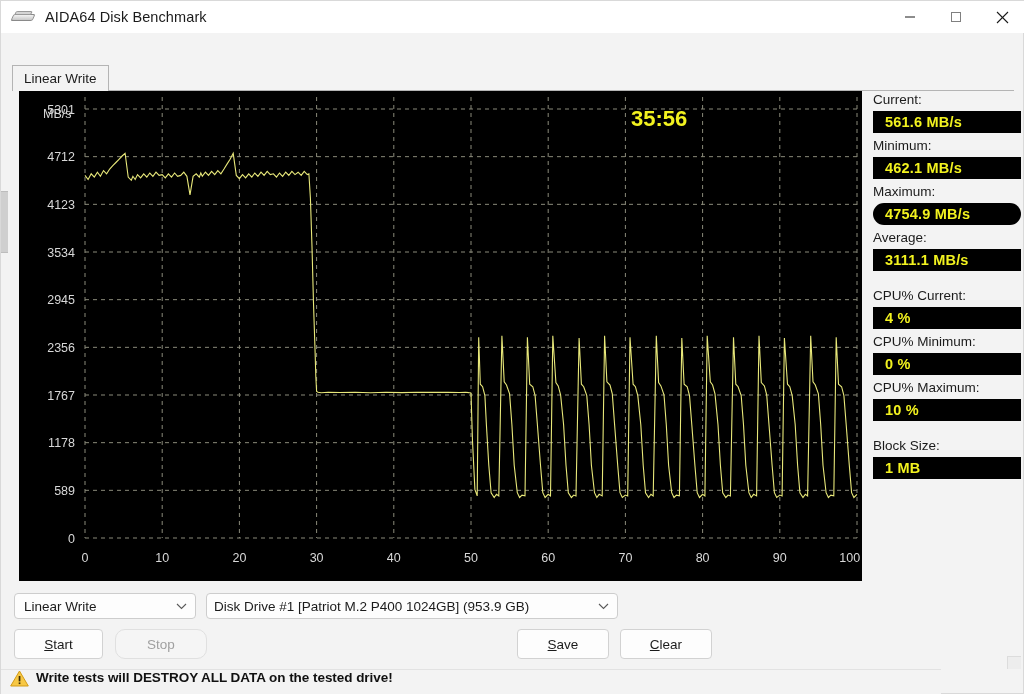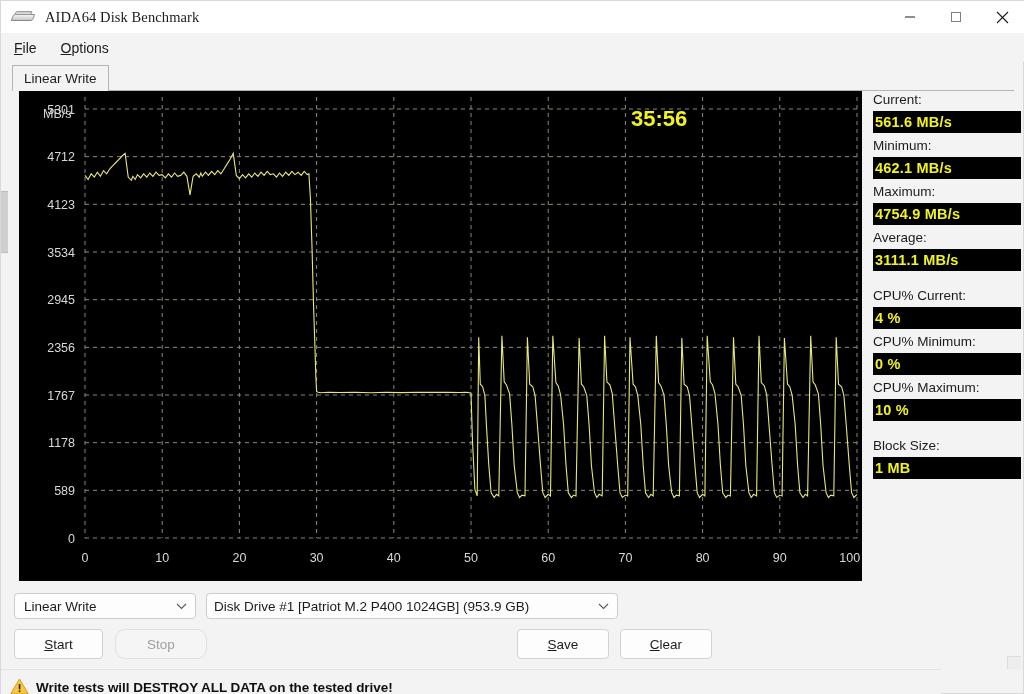--- a/index.html
+++ b/index.html
@@ -42,21 +42,20 @@
     position: absolute; left: 4px; top: 2px;
     width: 17px; height: 4px;
     background: #d5d5d5;
     border: 1px solid #9a9a9a;
     border-radius: 2px;
     transform: skewX(-24deg);
   }
   #title-text {
     font-size: 14.5px; color: #1b1b1b;
     letter-spacing: 0.1px;
-    font-family: Liberation Serif, serif;
   }
   .wincontrols {
     position: absolute; right: 0; top: 0;
     height: 32px; display: flex;
   }
   .wc {
     width: 46px; height: 32px;
     display: flex; align-items: center; justify-content: center;
     color: #1b1b1b;
   }
@@ -127,21 +126,21 @@
     font-size: 13.5px; color: #1b1b1b;
     margin-bottom: 3px; line-height: 17px;
   }
   .stat-value {
     background: #000000;
     color: #f2f21f;
     font-weight: bold;
     font-size: 14.5px;
     height: 22px;
     line-height: 22px;
-    padding-left: 2px;
+    padding-left: 12px;
     letter-spacing: 0.2px;
     white-space: nowrap;
     overflow: hidden;
   }
 
   
   .combo {
     position: absolute;
     height: 26px;
     background: #fdfdfd;
@@ -174,21 +173,21 @@
   .btn .ul { text-decoration: underline; }
   #btn-start { left: 13px; top: 628px; width: 89px; }
   #btn-stop  { left: 114px; top: 628px; width: 92px; }
   #btn-save  { left: 516px; top: 628px; width: 92px; }
   #btn-clear { left: 619px; top: 628px; width: 92px; }
 
   
   #warning {
     position: absolute; left: 0; top: 668px;
     width: 940px; height: 26px;
-    display: flex; align-items: flex-end;
+    display: flex; align-items: flex-start;
     padding-left: 9px;
     background: #f3f3f3;
     border-top: 1px solid #e2e2e2;
   }
   #warning-icon { width: 19px; height: 17px; margin-right: 7px; flex: none; }
   #warning-text {
     font-size: 13.5px; font-weight: bold; color: #111111;
     letter-spacing: -0.05px;
   }
   #bottom-right-sliver {
@@ -223,24 +222,20 @@
       </div>
       <div class="wc">
         <svg width="13" height="13" viewBox="0 0 13 13">
             <line x1="1" y1="1" x2="12" y2="12" stroke="#1b1b1b" stroke-width="1.1"></line>
             <line x1="12" y1="1" x2="1" y2="12" stroke="#1b1b1b" stroke-width="1.1"></line>
           </svg>
       </div>
     </div>
   </div>
 
-  <div id="menubar">
-    <div class="menu-item"><span class="ul">F</span><span>ile</span></div>
-    <div class="menu-item"><span class="ul">O</span><span>ptions</span></div>
-  </div>
 
   <div id="tabstrip">
     <div id="tab-underline"></div>
     <div id="tab-linear-write">
       <span>Linear Write</span>
     </div>
   </div>
 
   <div id="left-sliver"></div>
 
@@ -305,21 +300,21 @@
       <div class="stat">
         <div class="stat-label">Current:</div>
         <div class="stat-value" style="color: rgb(242, 242, 31); background: rgb(0, 0, 0);">561.6 MB/s</div>
       </div>
       <div class="stat">
         <div class="stat-label">Minimum:</div>
         <div class="stat-value" style="color: rgb(242, 242, 31); background: rgb(0, 0, 0);">462.1 MB/s</div>
       </div>
       <div class="stat">
         <div class="stat-label">Maximum:</div>
-        <div class="stat-value" style="color: rgb(242, 242, 31); background: rgb(0, 0, 0);">4754.9 MB/s</div>
+        <div class="stat-value" style="color: rgb(242, 242, 31); background: rgb(0, 0, 0); border-radius: 11px;">4754.9 MB/s</div>
       </div>
       <div class="stat">
         <div class="stat-label">Average:</div>
         <div class="stat-value" style="color: rgb(242, 242, 31); background: rgb(0, 0, 0);">3111.1 MB/s</div>
       </div>
       <div class="stat gap">
         <div class="stat-label">CPU% Current:</div>
         <div class="stat-value" style="color: rgb(242, 242, 31); background: rgb(0, 0, 0);">4 %</div>
       </div>
       <div class="stat">

